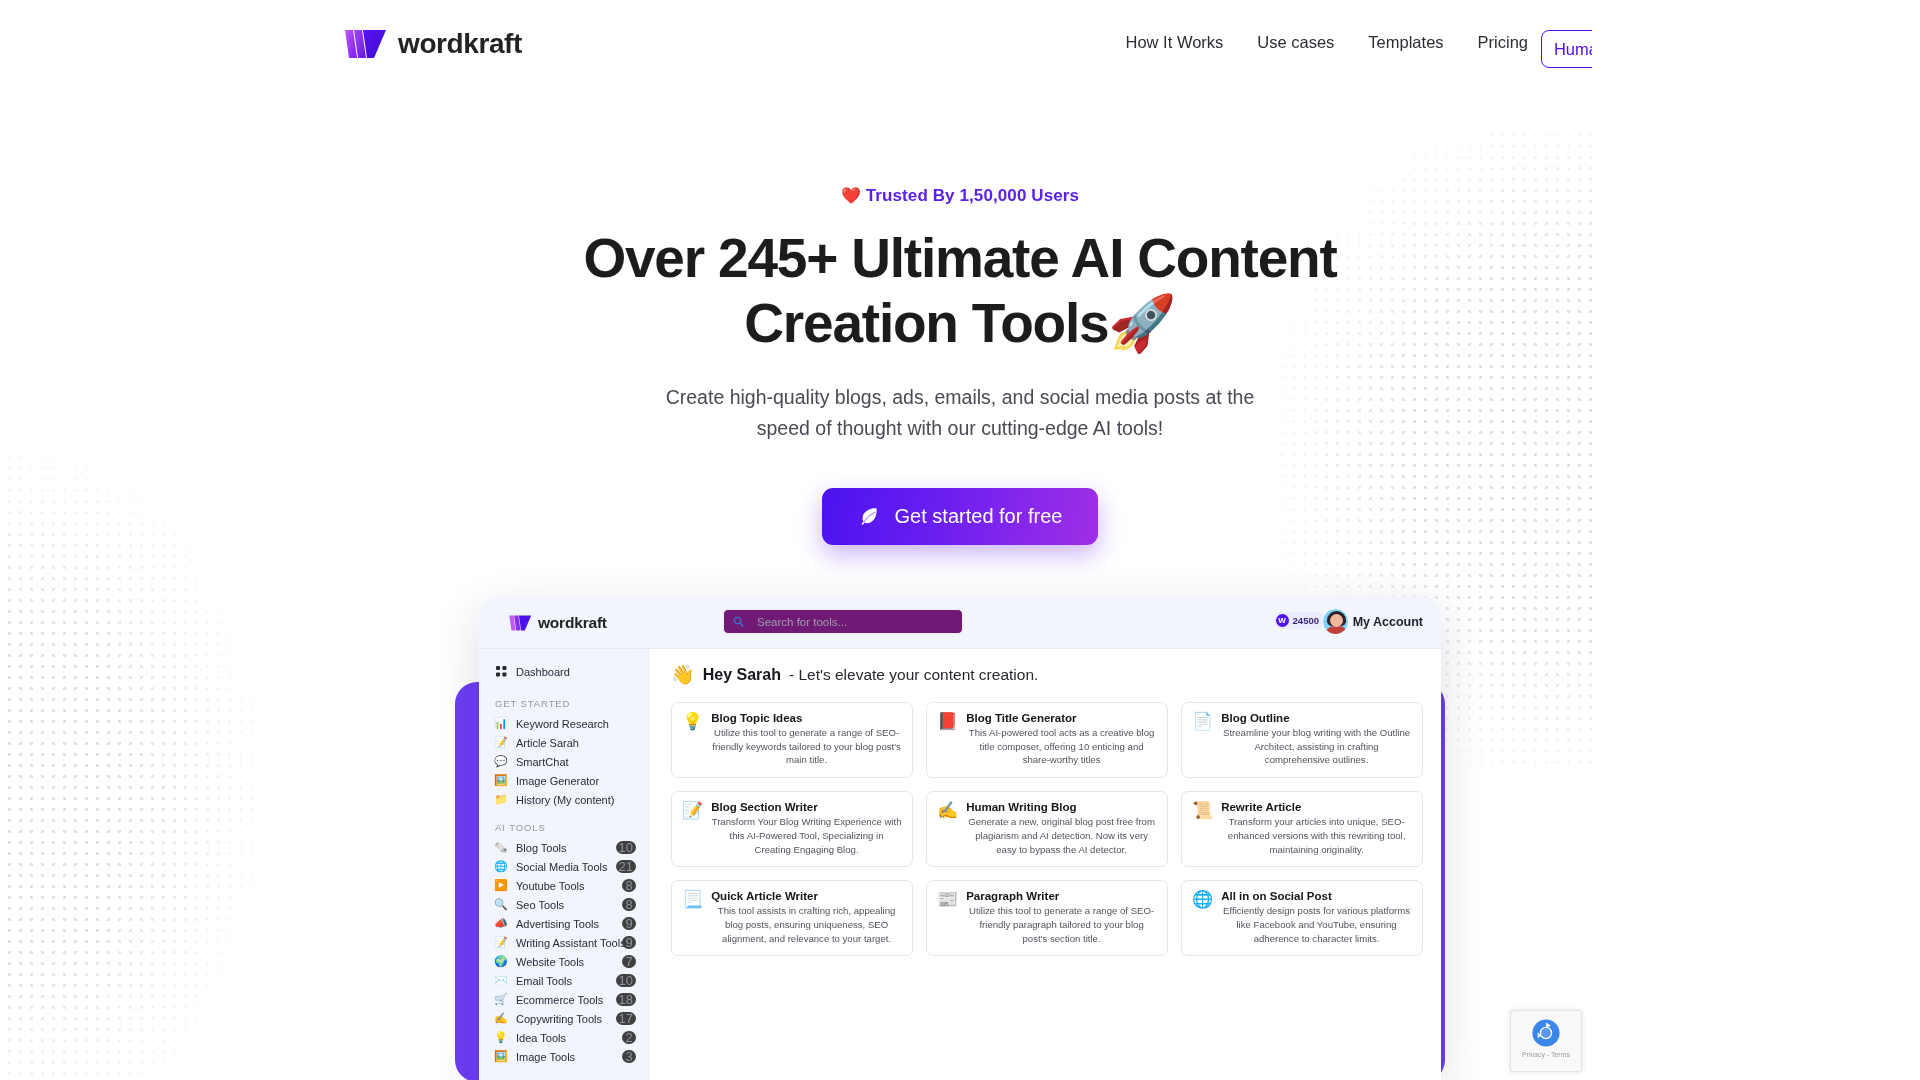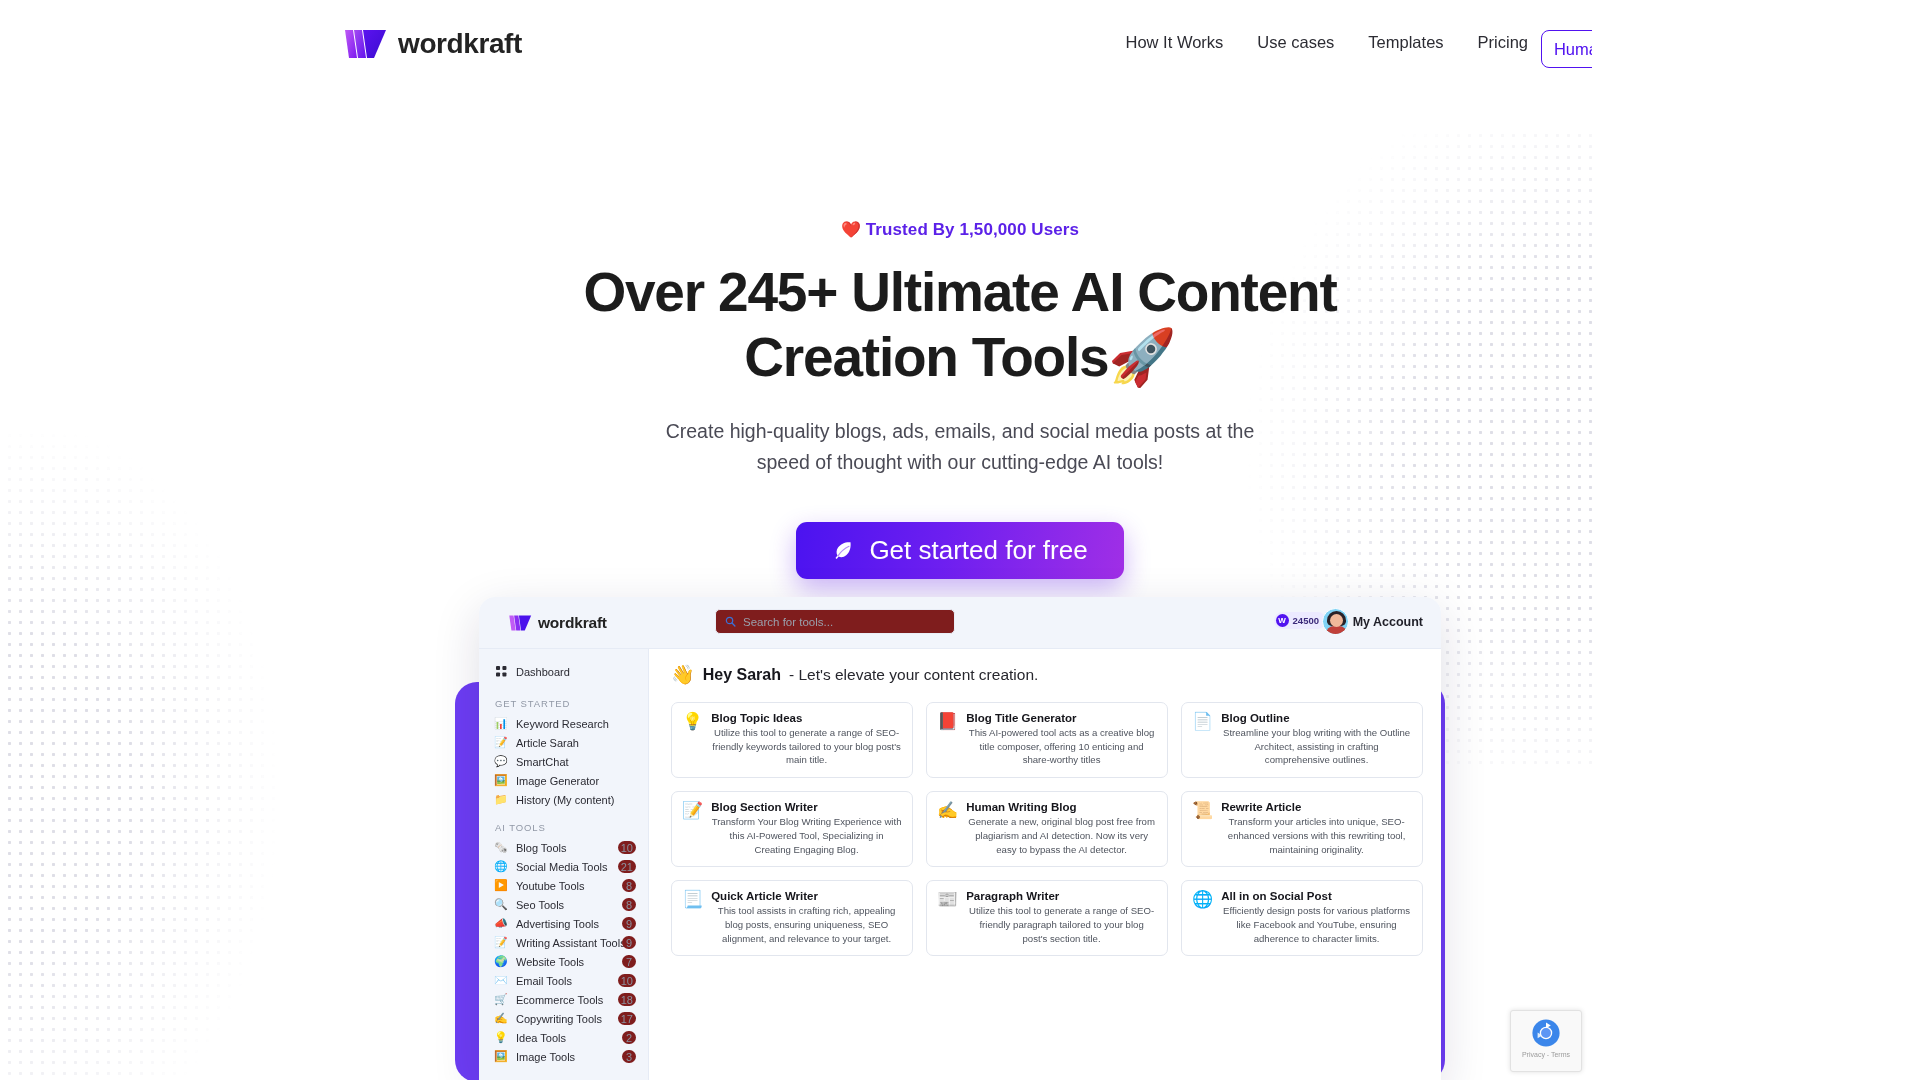--- a/index.html
+++ b/index.html
@@ -72,41 +72,41 @@
     font-size: 16.5px;
     display: flex; align-items: center; justify-content: center;
     background: #fff; cursor: pointer;
     font-family: "Liberation Sans", sans-serif;
   }
 
   
   .hero { position: absolute; top: 186px; left: 0; width: 1920px; text-align: center; z-index: 10; }
   .trusted {
     font-size: 17px; font-weight: 700; color: #5b21e8;
-    letter-spacing: .1px; margin-bottom: 20px; margin-top: 34px;
+    letter-spacing: .1px; margin-bottom: 20px;
   }
   .trusted .heart { font-size: 16px; }
   .hero-title {
     font-size: 55px; line-height: 1.18; font-weight: 800;
     color: #1c1c1c; letter-spacing: -1.2px;
     max-width: 800px; margin: 0 auto;
   }
   .hero-sub {
     margin-top: 26px;
     font-size: 19.5px; line-height: 1.62; color: #4a4a55;
     max-width: 640px; margin-left: auto; margin-right: auto;
   }
   .cta {
     margin-top: 43px;
     display: inline-flex; align-items: center; gap: 15px;
     padding: 0 36px; height: 57px;
     border: none; border-radius: 11px;
     background: linear-gradient(100deg, #4b13f0 0%, #6d1ff0 45%, #a02fe6 100%);
     box-shadow: 0 10px 26px rgba(95,25,230,.32);
-    color: #fff; font-size: 26px; font-weight: 500;
+    color: #fff; font-size: 20px; font-weight: 500;
     cursor: pointer;
     font-family: "Liberation Sans", sans-serif;
   }
   .cta svg { display: block; }
 
   
   .mock-purple {
     position: absolute;
     left: 455px; top: 682px;
     width: 990px; height: 400px;
@@ -126,24 +126,24 @@
   }
   .mock-head {
     height: 52px; background: #f2f5fb;
     display: flex; align-items: center; position: relative;
     border-bottom: 1px solid #e6ebf5;
   }
   .mock-brand { position: absolute; left: 30px; display: flex; align-items: center; gap: 6px; }
   .mock-brand-mark { width: 23px; height: 16px; display: block; }
   .mock-brand-text { font-size: 15.5px; font-weight: 700; color: #232323; letter-spacing: -.2px; }
   .mock-search {
-    position: absolute; left: 236px; top: 12px;
+    position: absolute; left: 244px; top: 12px;
     width: 240px; height: 25px;
-    background: #7f1d1d; border-radius: 5px;
-    display: flex; align-items: center; gap: 7px;
+    background: #701a75; border-radius: 5px;
+    display: flex; align-items: center; gap: 13px;
     padding: 0 9px;
     border: 1px solid #eaeef6;
   }
   .mock-search .ph { font-size: 11.5px; color: #9aa0ac; }
   .mock-credits {
     position: absolute; right: 115px; top: 15px;
     display: flex; align-items: center; gap: 4px;
     background: #eceaff; border-radius: 11px;
     padding: 2px 7px 2px 2px;
   }
@@ -177,22 +177,22 @@
   .side-row {
     display: flex; align-items: center; gap: 8px;
     padding: 3px 12px 3px 16px;
     font-size: 11px; color: #2b2b33;
     position: relative;
   }
   .side-row .ic { width: 13px; height: 13px; display: flex; align-items: center; justify-content: center; font-size: 11px; flex-shrink: 0; }
   .side-row .lbl { white-space: nowrap; }
   .side-row .cnt {
     position: absolute; right: 12px;
-    font-size: 11px; color: #8b919e;
-    background: #7f1d1d; border-radius: 7px;
+    font-size: 13px; color: #8b919e;
+    background: #404040; border-radius: 7px;
     min-width: 14px; height: 13px;
     display: flex; align-items: center; justify-content: center;
     padding: 0 3px;
   }
   .side-head {
     font-size: 9.5px; letter-spacing: .9px; color: #9198a6;
     padding: 13px 16px 5px; font-weight: 400;
   }
   .side-dashboard { font-weight: 500; padding-top: 4px; padding-bottom: 7px; }
 

